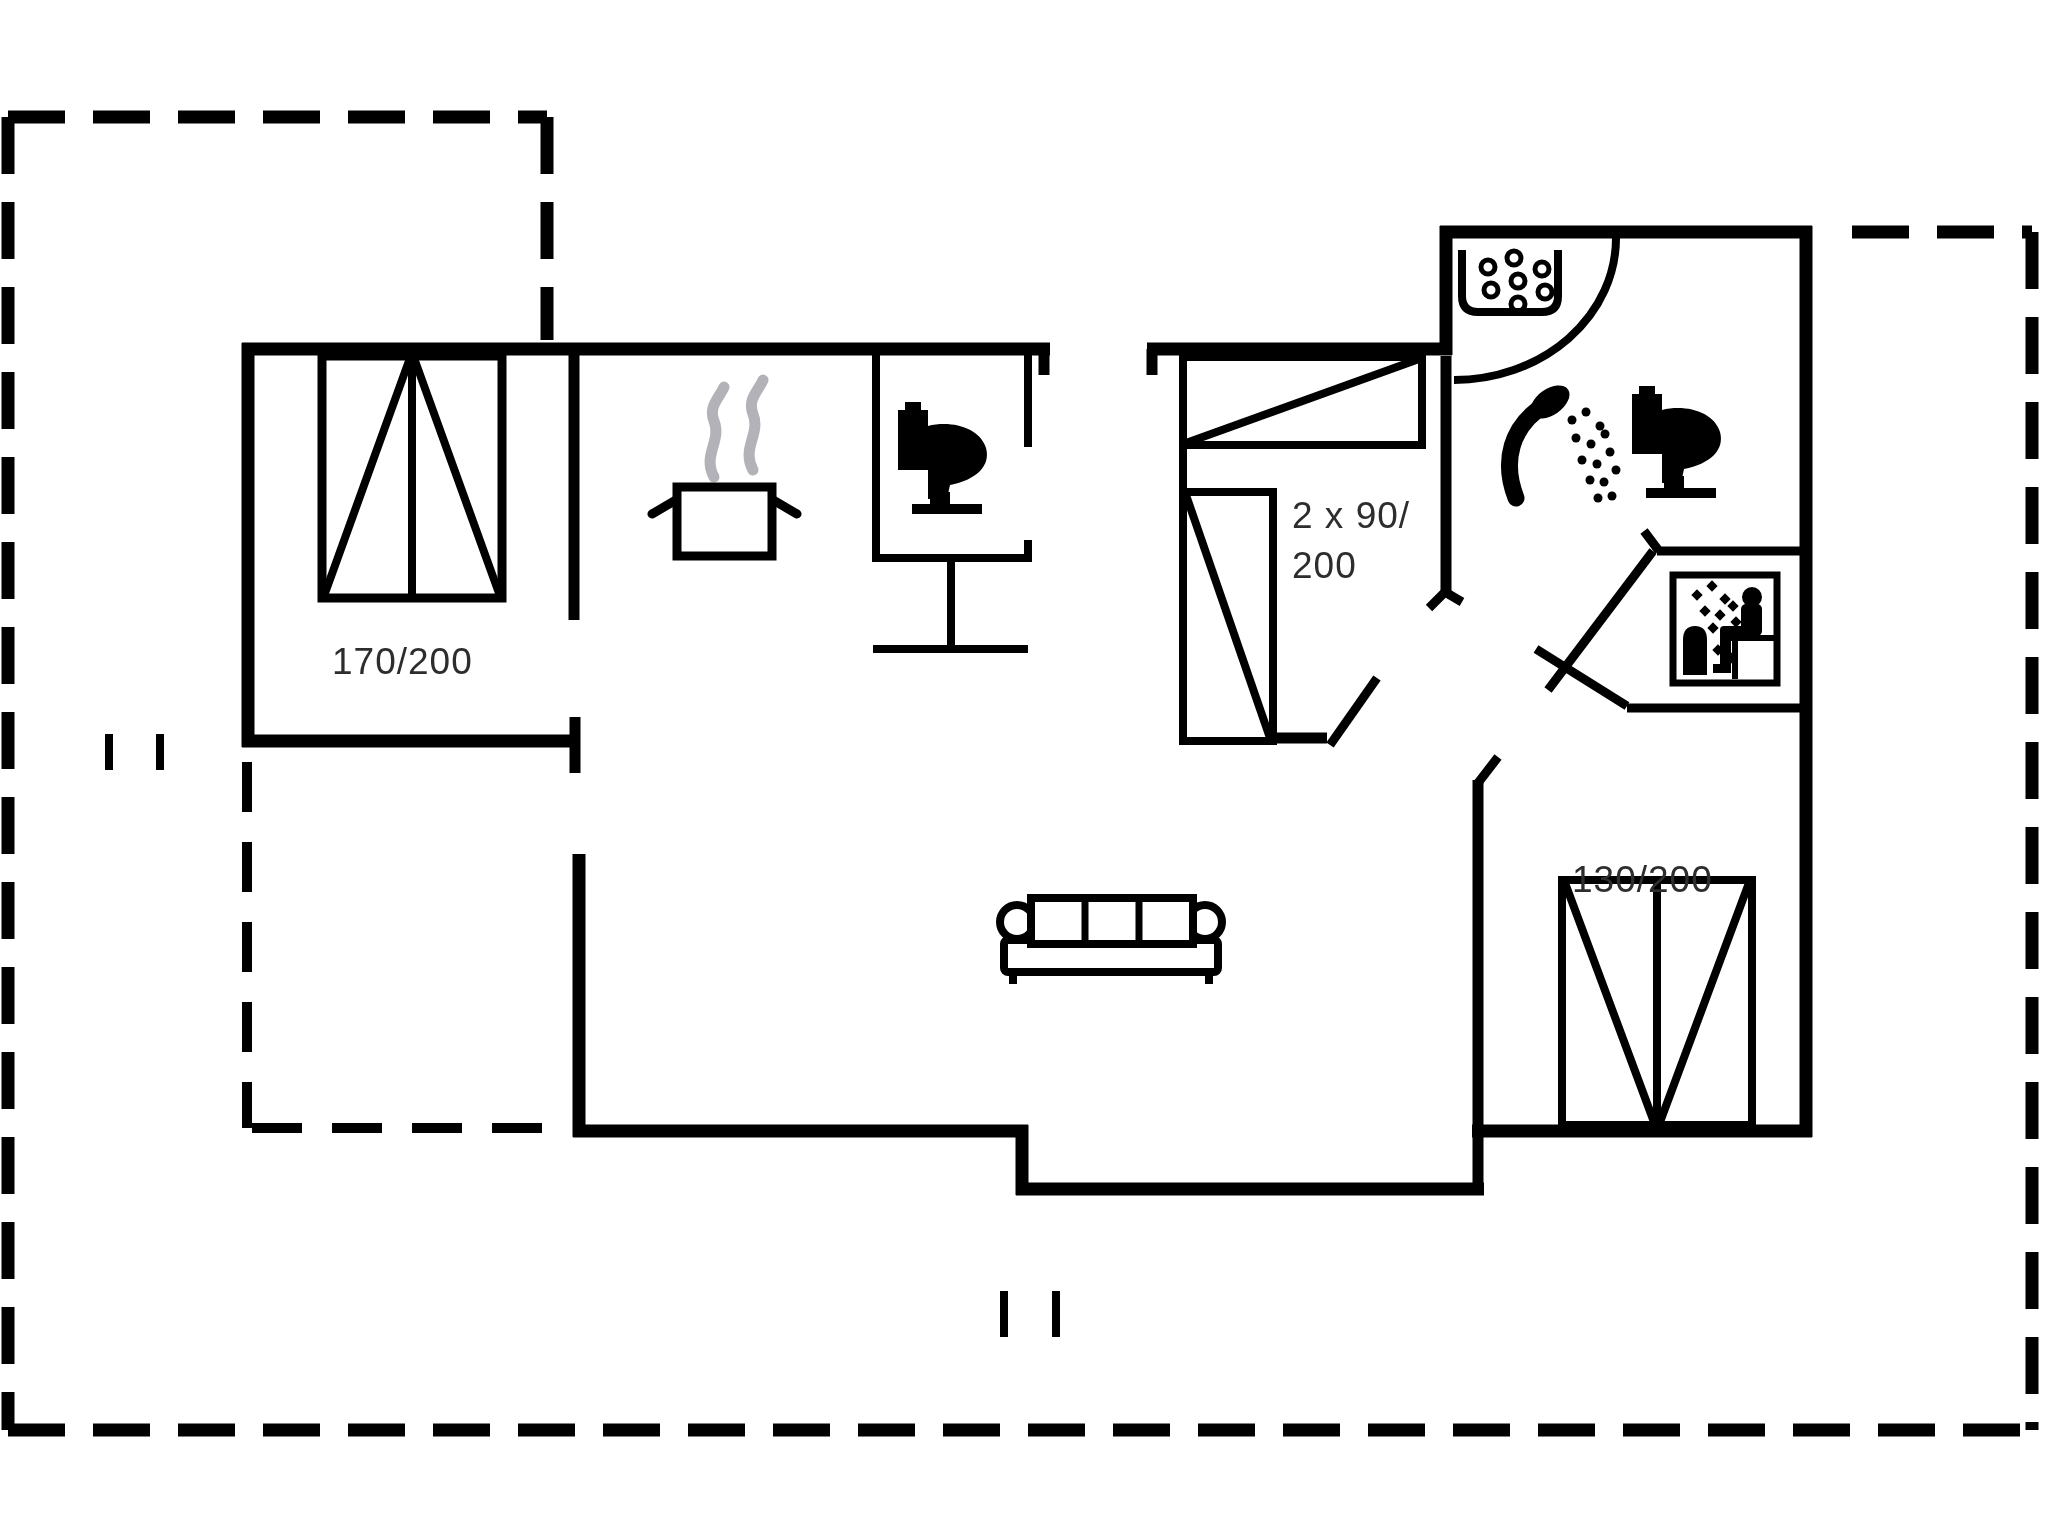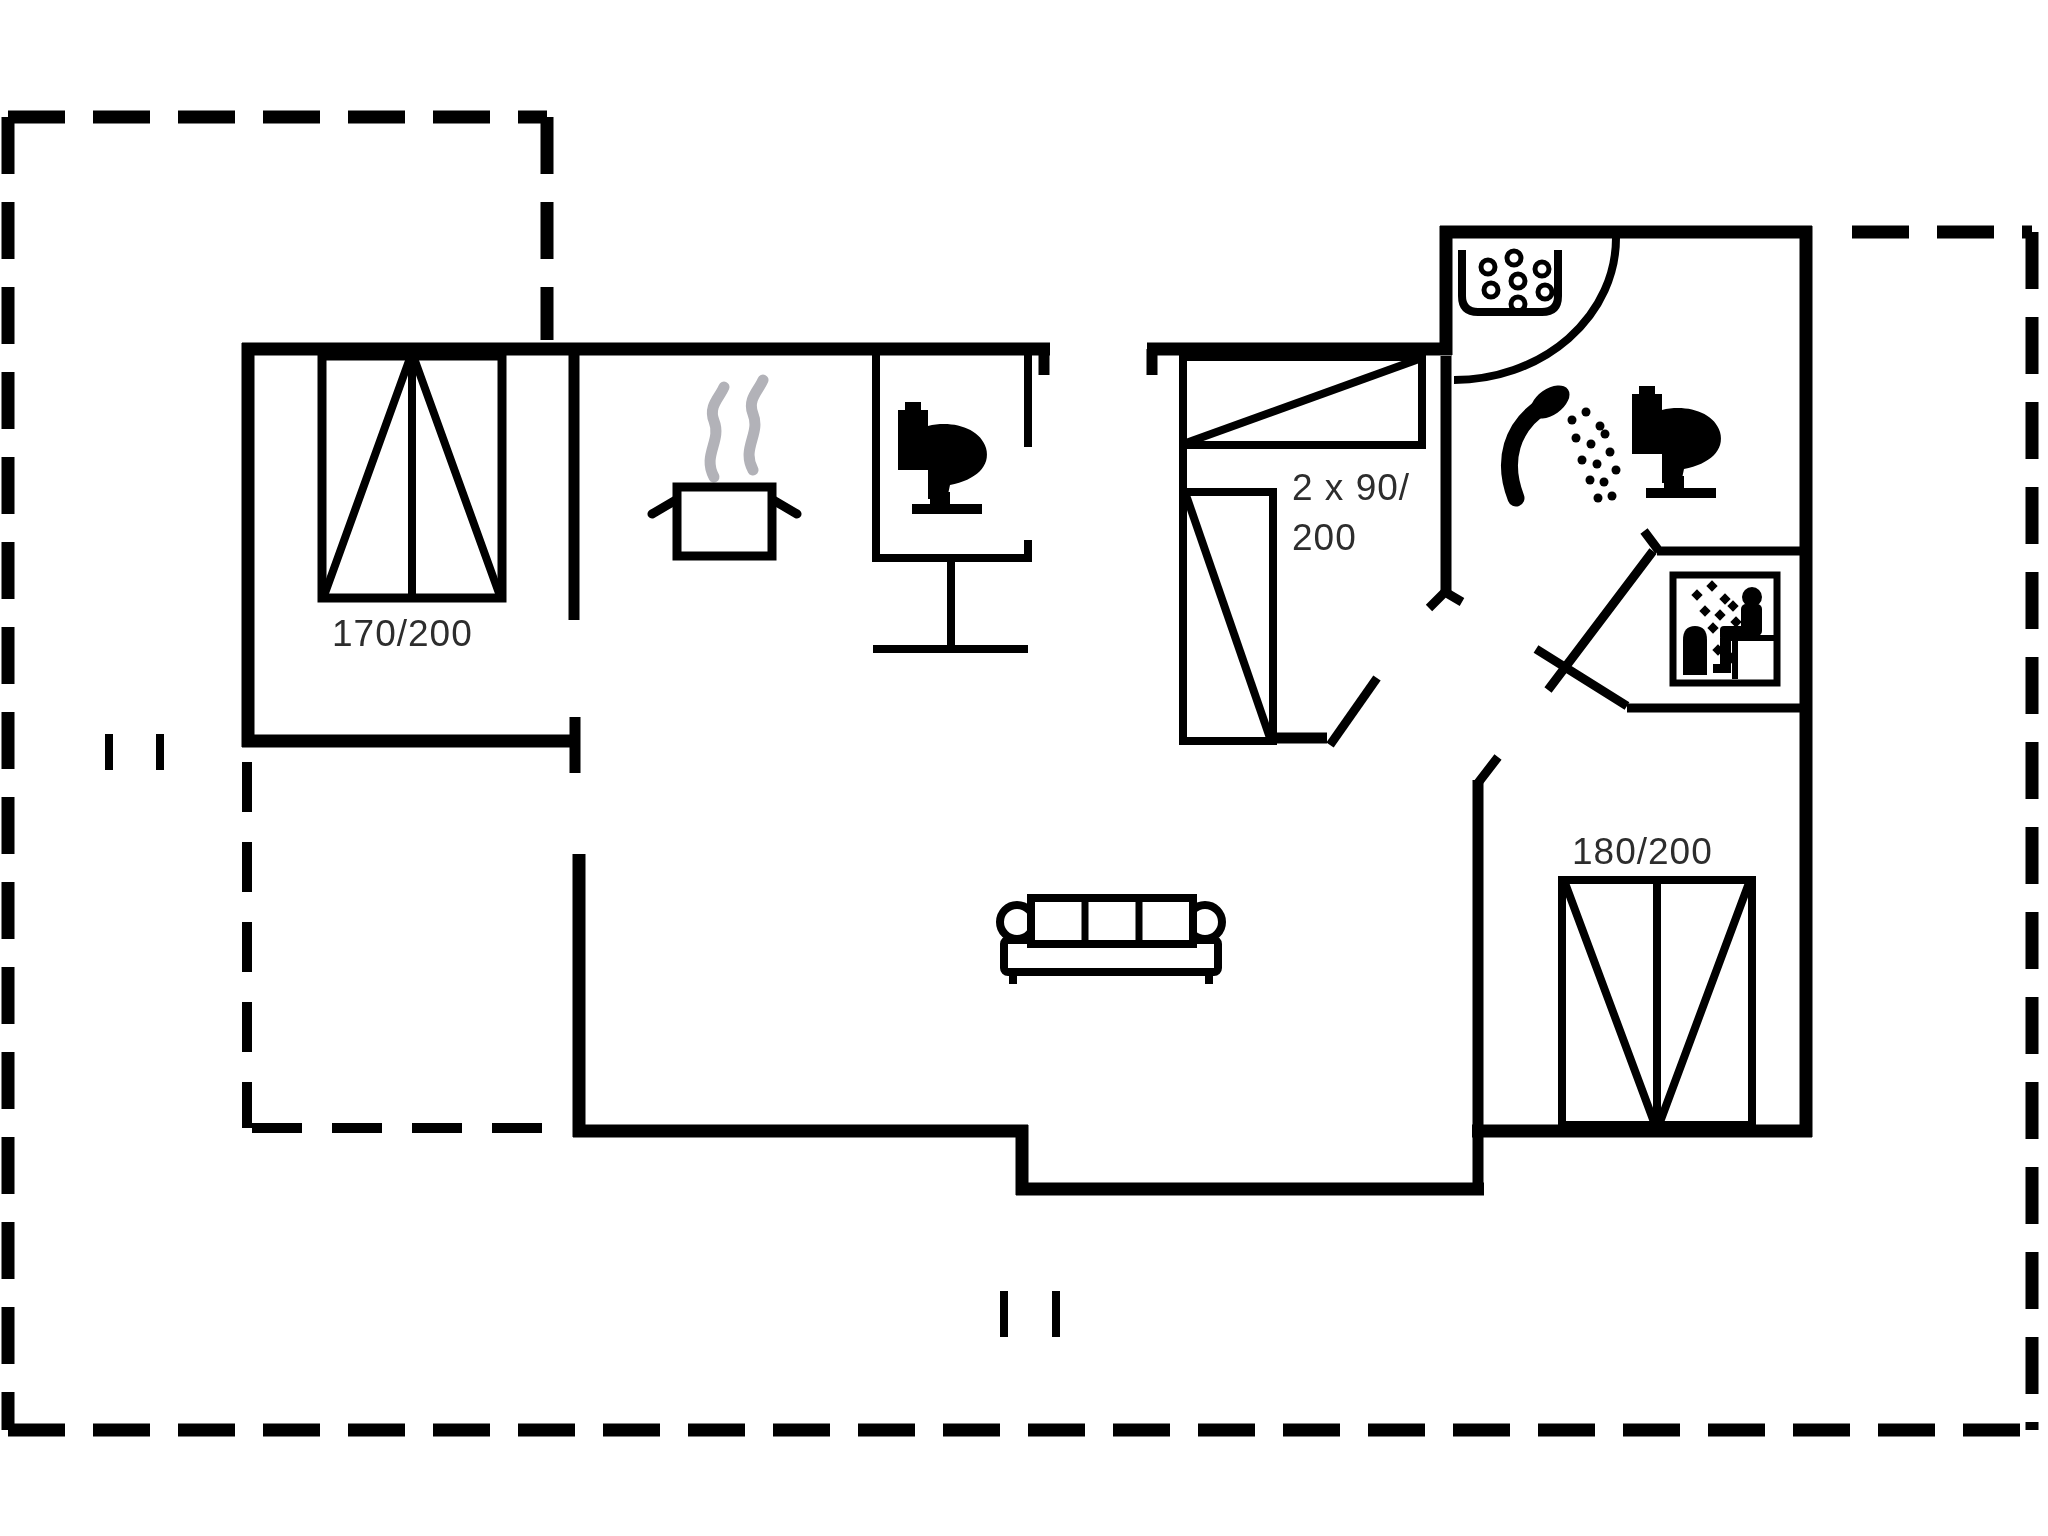--- a/index.html
+++ b/index.html
@@ -25,20 +25,21 @@
   
   .w{fill:var(--bg);stroke:var(--wall);}
   .steam{stroke:var(--steam);fill:none;stroke-linecap:round;}
   .dim-label{
     position:absolute;
     color:var(--text);
     font-size:37px;
     letter-spacing:1px;
     white-space:nowrap;
     line-height:1;
+    margin-top:28px;
   }
   .center{text-align:left;}
 </style>
 </head>
 <body>
 
 <div class="stage">
 
   <svg class="plan-svg" viewBox="0 0 2048 1536">
 
@@ -213,15 +214,15 @@
     </g>
 
   </svg>
 
   <div class="dim-label center" style="left:332px;top:615px;width:160px;">170/200</div>
 
   <div class="dim-label" style="left:1292px;top:469px;">2 x 90/</div>
 
   <div class="dim-label" style="left:1292px;top:519px;">200</div>
 
-  <div class="dim-label center" style="left:1572px;top:833px;width:160px;">180/200</div>
+  <div class="dim-label center" style="left:1572px;top:833px;width:160px;">130/200</div>
 
 </div>
 
 </body></html>

